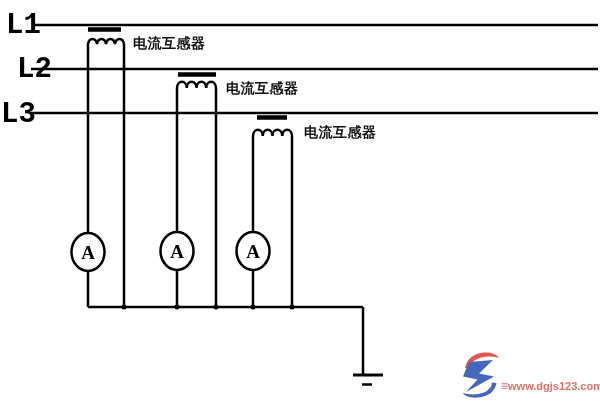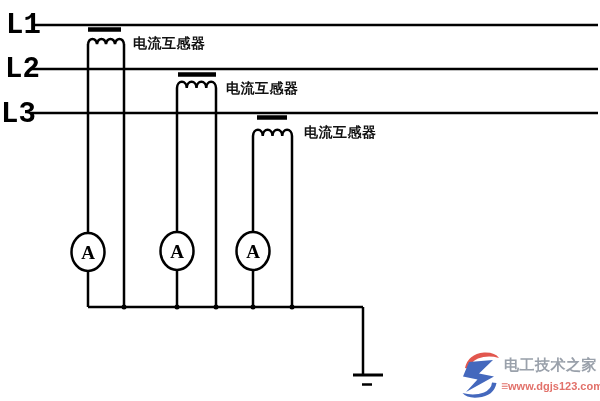--- a/index.html
+++ b/index.html
@@ -125,27 +125,26 @@
     <text x="253" y="257.5" text-anchor="middle" class="ammeter-text">A</text>
 
     <g>
       <path d="M465 368 Q 468 354 484 352.5 Q 495 352 499 358 Q 488 355 478 358.5 Q 470 362 469.5 369 Z" fill="#e2574e"></path>
       <path d="M469 362 L 493 360 L 479 373.5 L 494 376.5 L 466 392 L 477.5 379.5 L 463 376.5 Z" fill="#4468bd"></path>
       <path d="M496.5 383 Q 494 396 478 397.5 Q 467 398.5 462.5 393 Q 474 396 484 392.5 Q 491.5 389 492 382.5 Z" fill="#4468bd"></path>
     </g>
   </svg>
 
   <div class="phase-label" style="left:6px;top:14px;">L1</div>
-  <div class="phase-label" style="left:5px;top:58px;">L2</div>
+  <div class="phase-label" style="left:17px;top:58px;">L2</div>
   <div class="phase-label" style="left:1px;top:103px;">L3</div>
 
   <div class="ct-label" style="left:133px;top:37px;">电流互感器</div>
   <div class="ct-label" style="left:226px;top:82px;">电流互感器</div>
   <div class="ct-label" style="left:304px;top:126px;">电流互感器</div>
 
-  <div class="wm-name">电工技术之家</div>
   <div class="wm-url-row">
     <span class="decor">≡</span>
     <span>www.dgjs123.com</span>
 
   </div>
 
 </div>
 
 </body></html>

